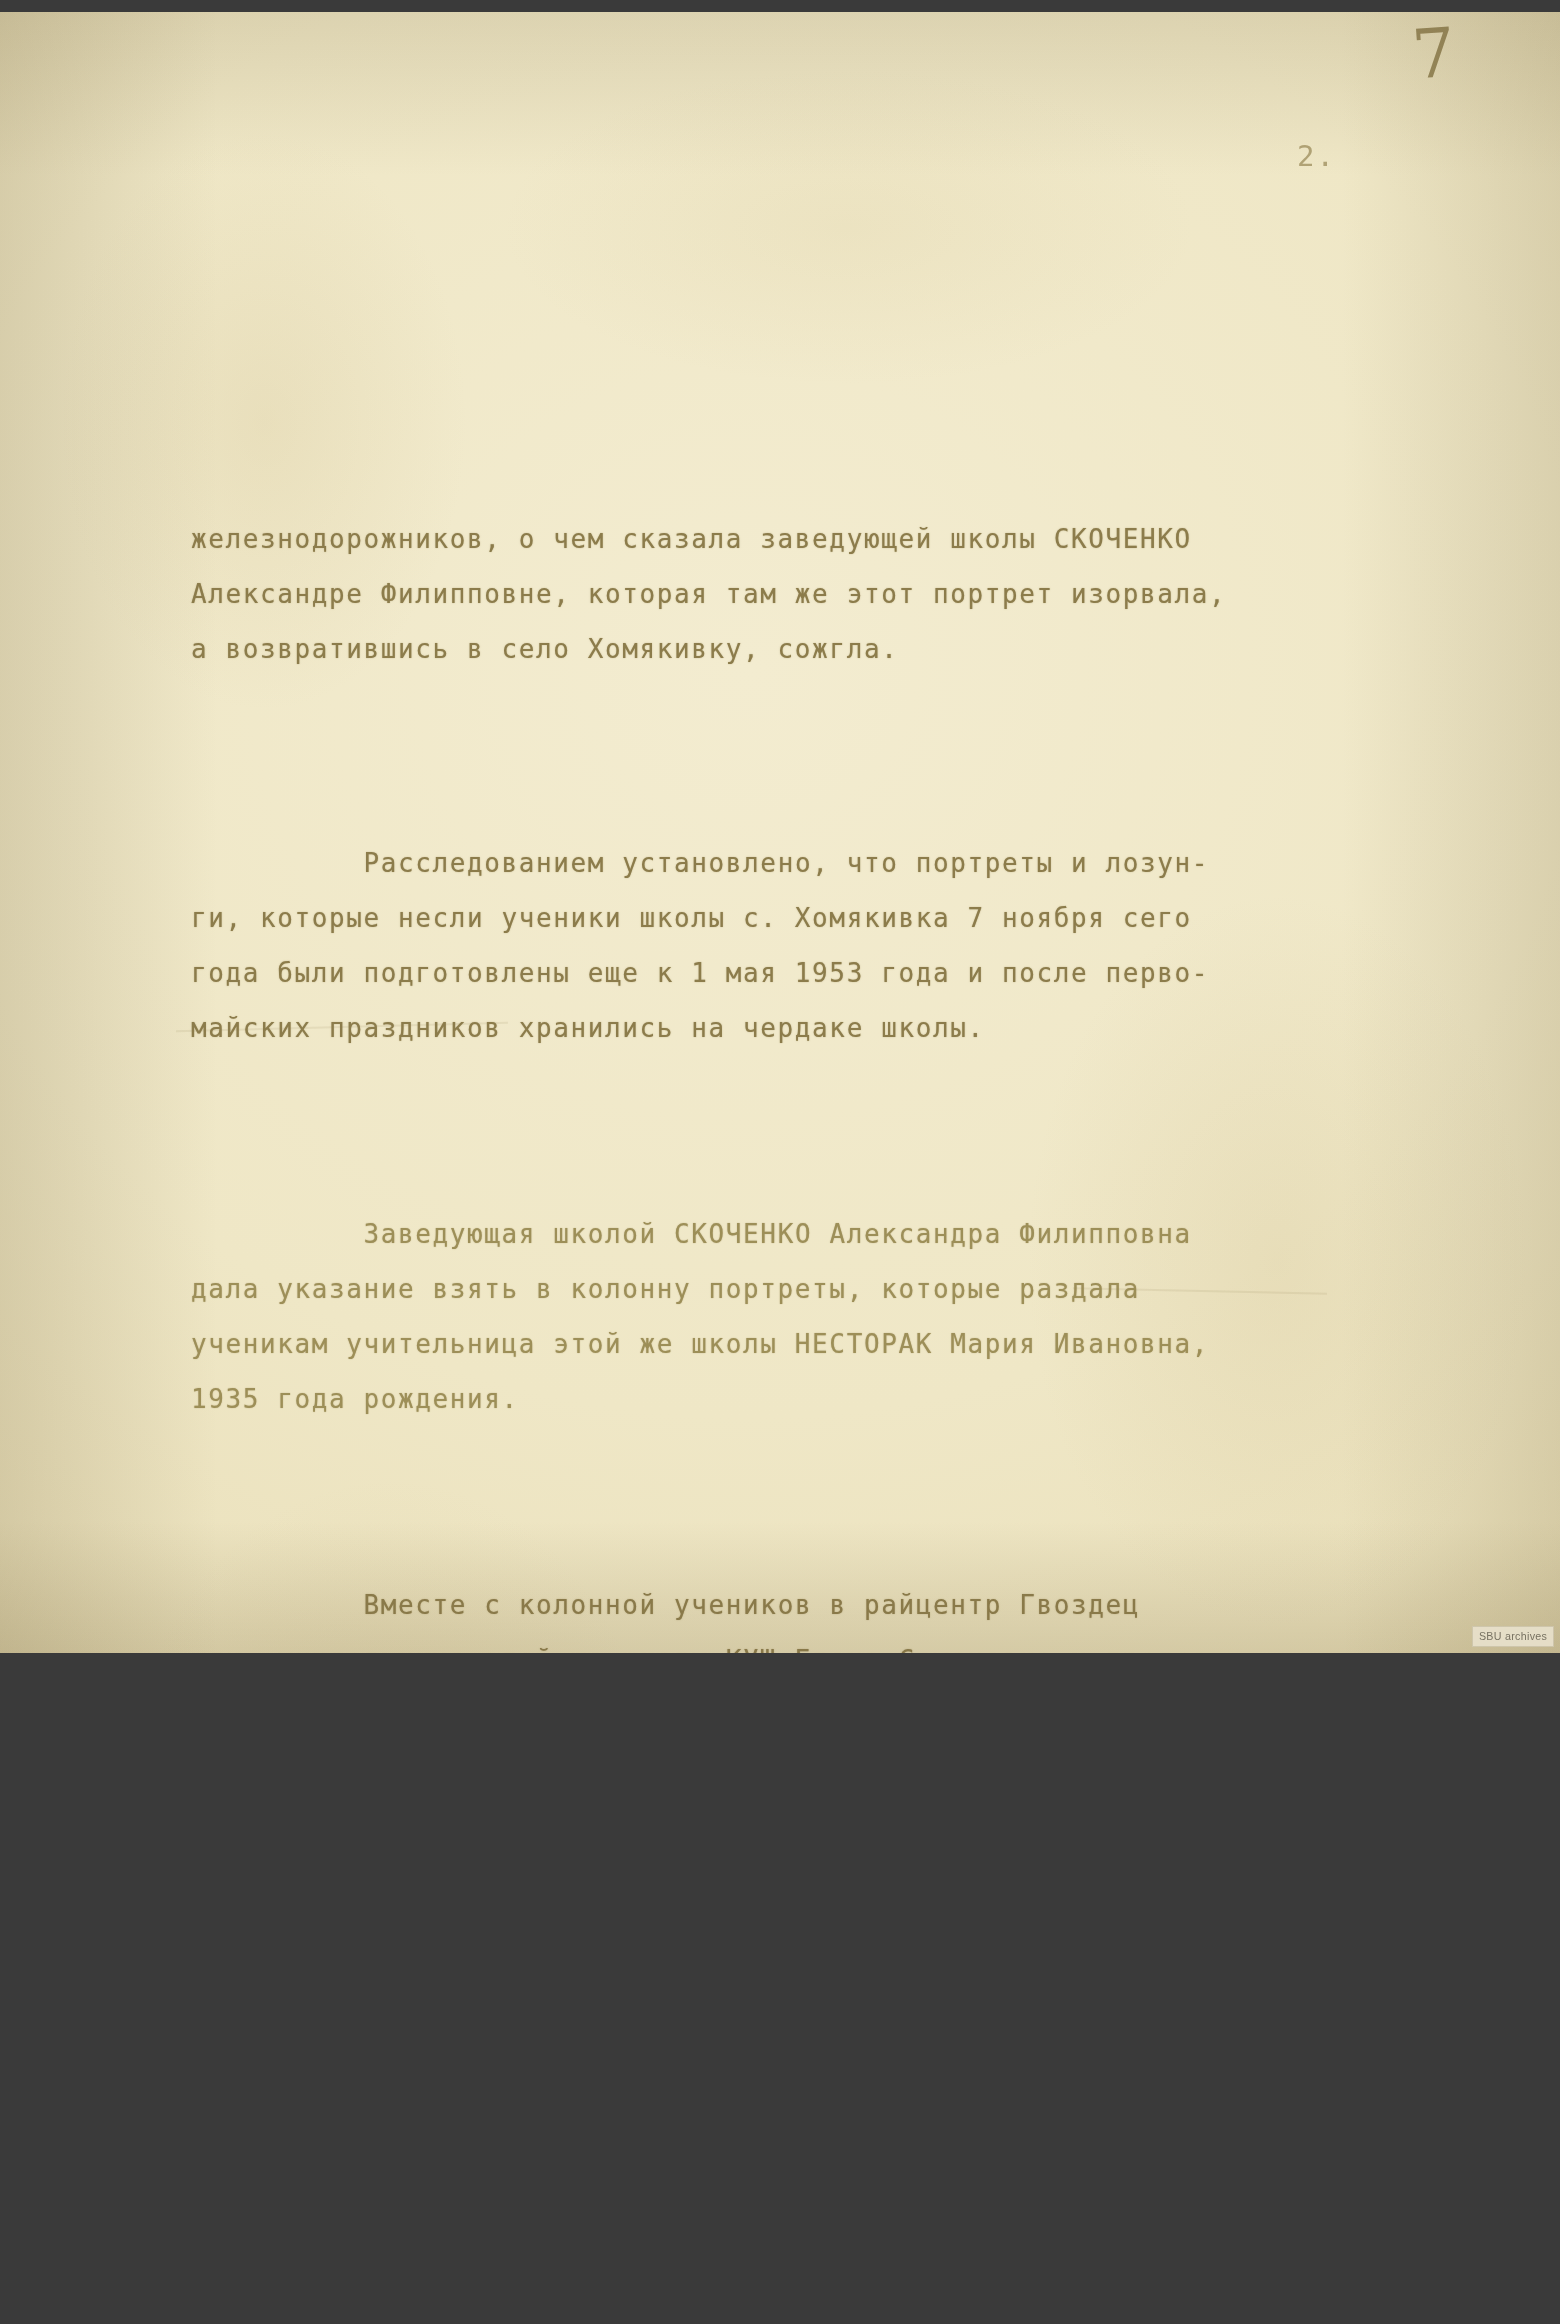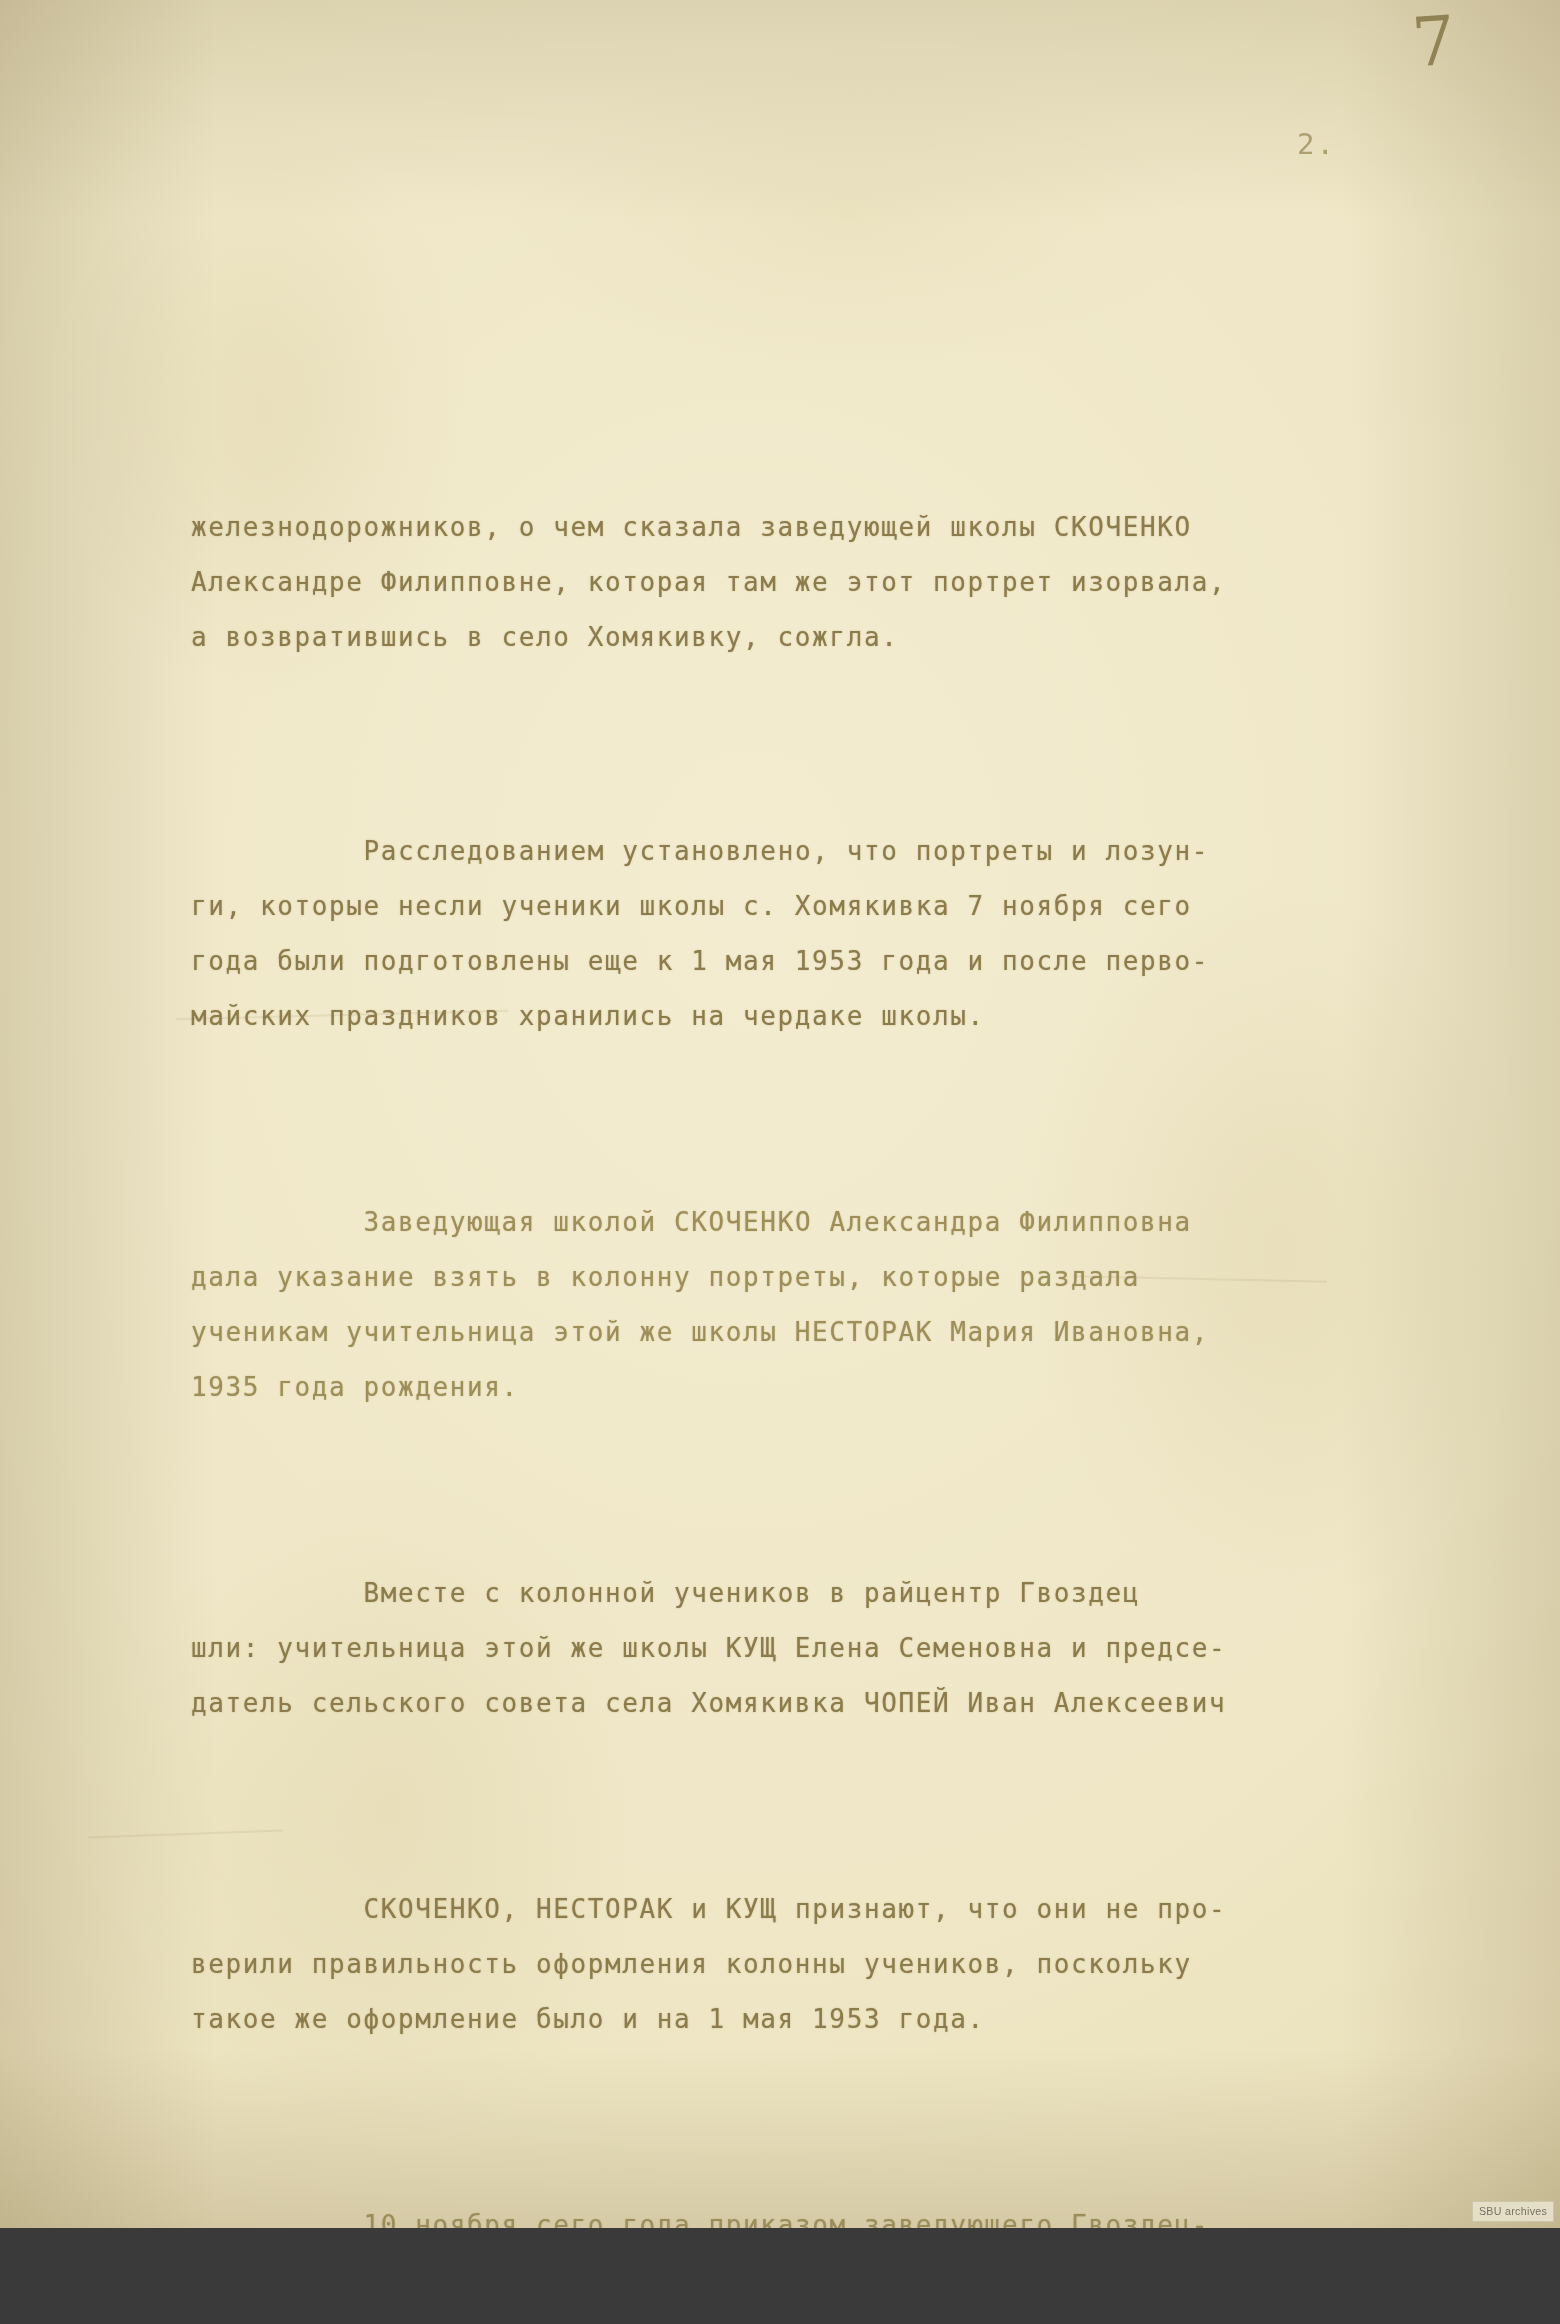--- a/index.html
+++ b/index.html
@@ -3,22 +3,22 @@
 <meta charset="utf-8">
 <style>
   html, body {
     margin: 0;
     padding: 0;
     background: #3a3a3a;
   }
   .page {
     position: relative;
     width: 1560px;
-    height: 2228px;
-    margin: 0 auto;
+    height: 1641px;
+    margin: 12px auto;
     background:
       radial-gradient(ellipse 140% 120% at 48% 40%, #f3ecd0 0%, #efe7c6 38%, #e7dcb4 72%, #ded2a6 100%);
     overflow: hidden;
     font-family: "DejaVu Sans Mono", monospace;
     box-sizing: border-box;
   }
   
   .stain {
     position: absolute;
     border-radius: 50%;

